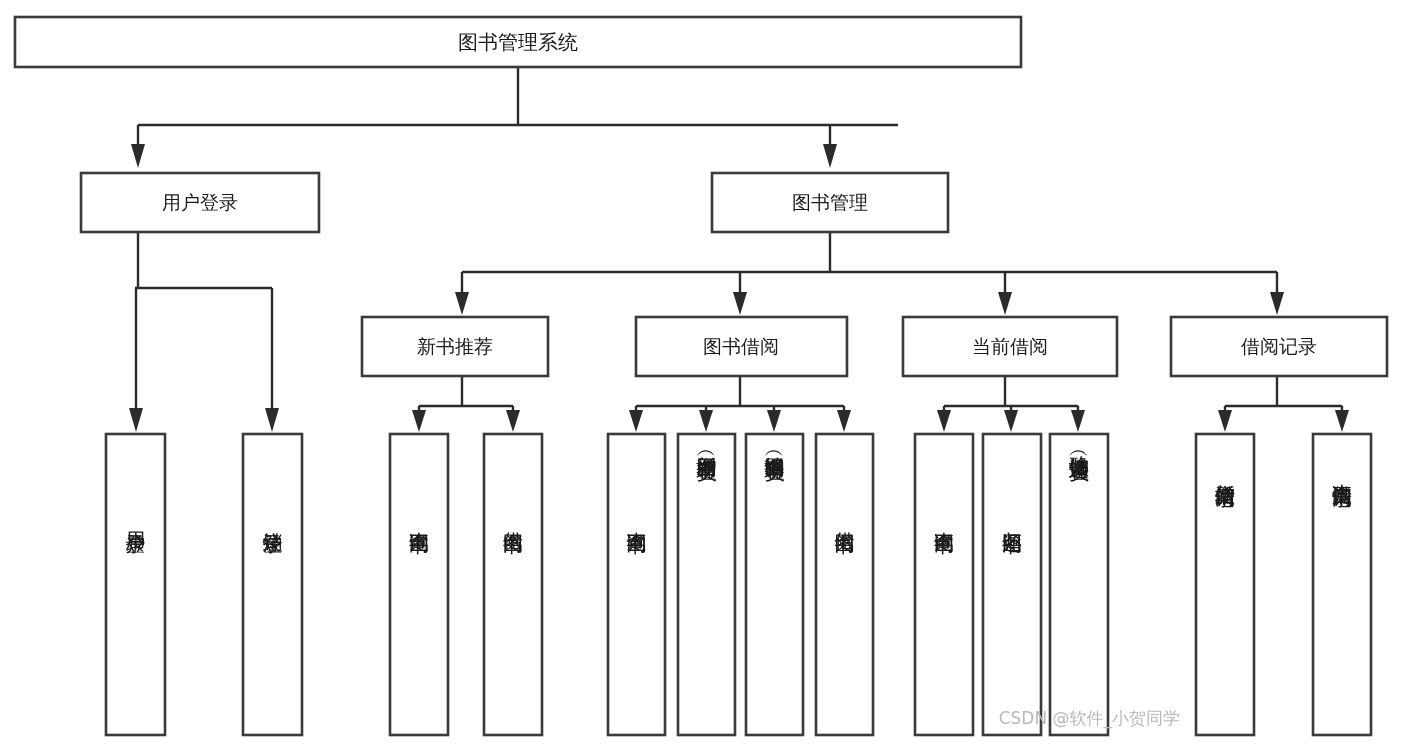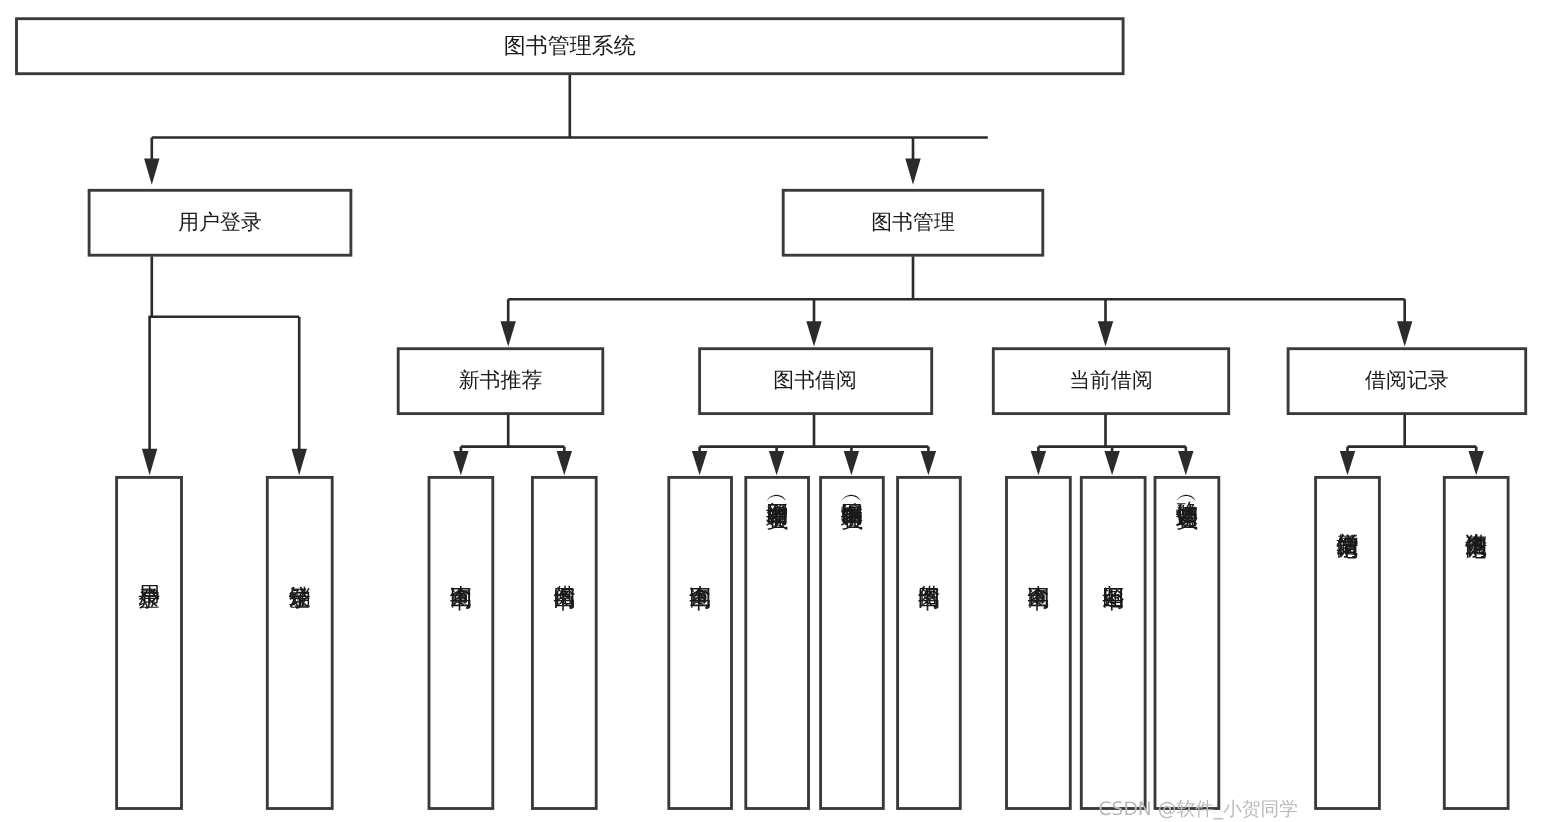--- a/index.html
+++ b/index.html
@@ -68,21 +68,21 @@
     font-family: "DejaVu Sans", "Liberation Sans", sans-serif;
     font-size: 20px;
     line-height: 1.06;
     color: #1a1a1a;
     letter-spacing: 1px;
     white-space: nowrap;
   }
   .watermark {
     position: absolute;
     right: 10px;
-    bottom: 0;
+    bottom: 17px;
     font-family: "DejaVu Sans", "Liberation Sans", sans-serif;
     font-size: 17px;
     color: #b9b9b9;
     white-space: nowrap;
   }
 </style>
 </head>
 <body>
 
 <div id="diagram-root">

